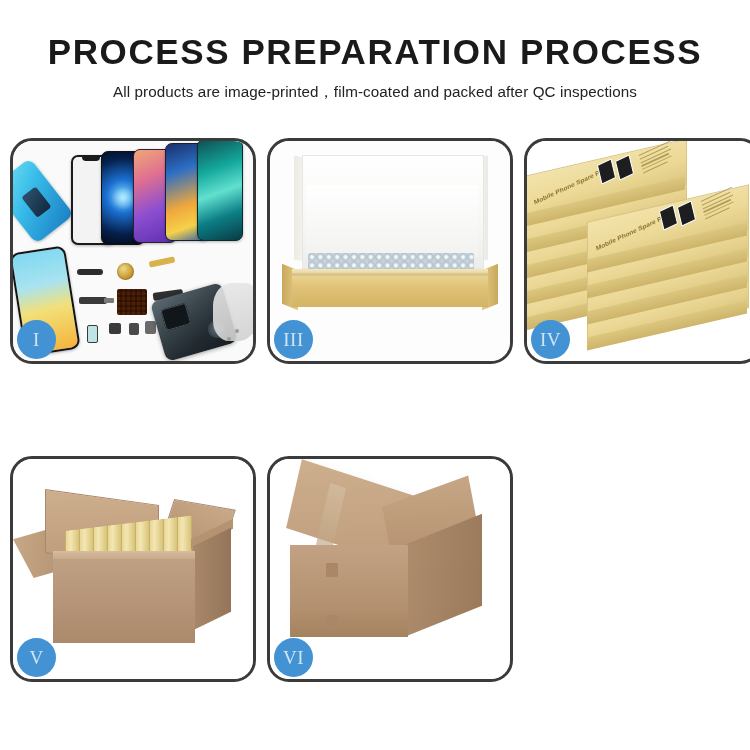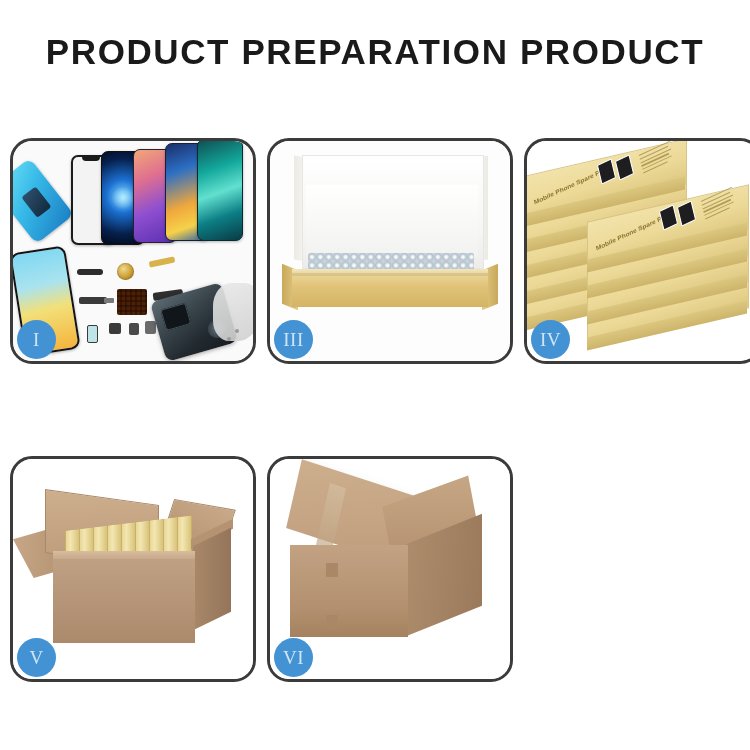--- a/index.html
+++ b/index.html
@@ -202,21 +202,22 @@
   .c6tab{position:absolute;background:#a98767;border-radius:1px;}
   .c6tab1{left:56px;top:104px;width:12px;height:14px;}
   .c6tab2{left:56px;top:156px;width:12px;height:14px;}
 </style>
 </head>
 <body>
 
 <div class="page">
 
   <div class="header">
-    <div class="title">PRODUCT PREPARATION PRODUCT</div>
+    <div class="title">PROCESS PREPARATION PROCESS</div>
+    <div class="subtitle">All products are image-printed，film-coated and packed after QC inspections</div>
   </div>
 
   <div class="grid">
 
     <div class="panel">
       <div class="stage">
         <div class="p1bg"></div>
         <div class="scr scr-a">
             <i></i>
           </div>

